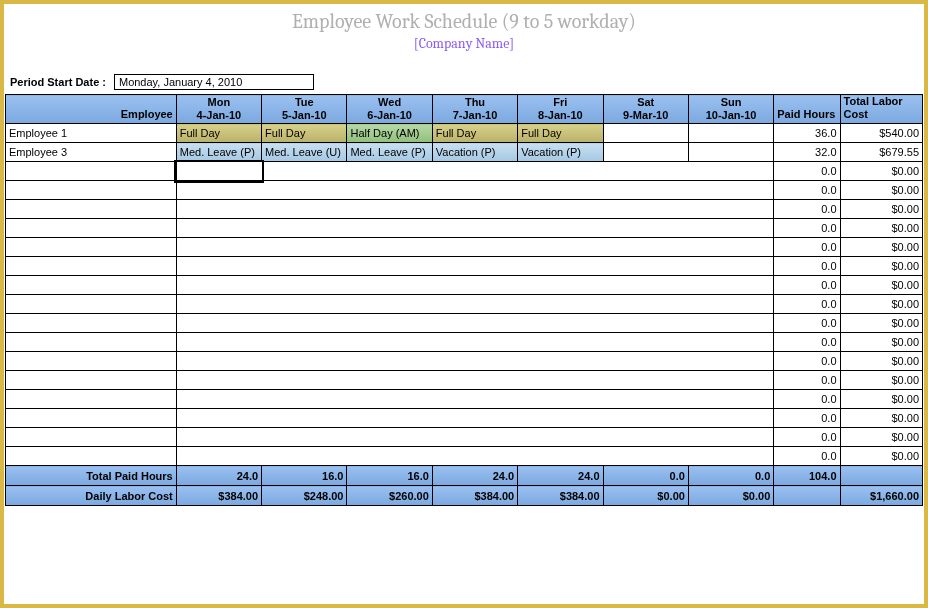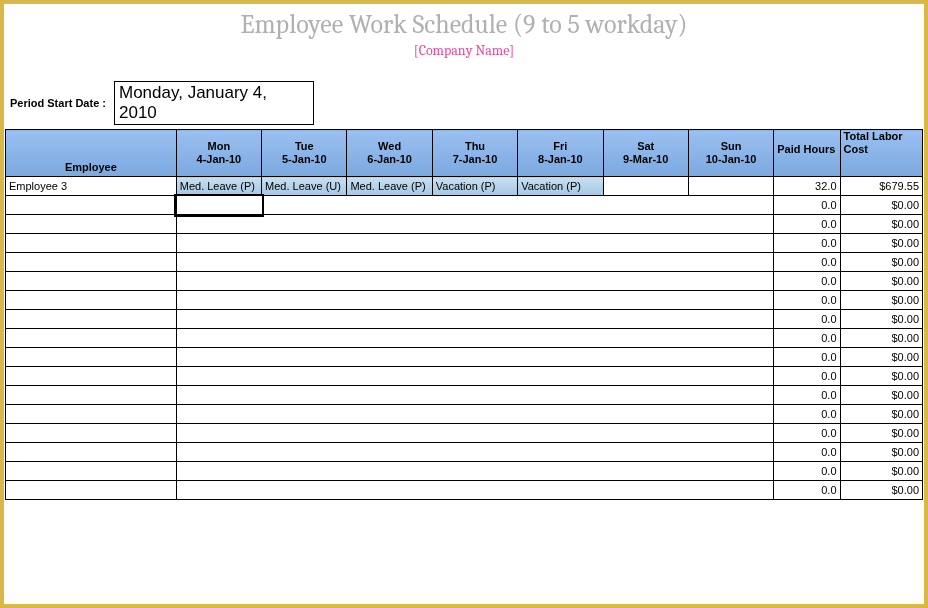--- a/index.html
+++ b/index.html
@@ -1,26 +1,26 @@
 <!DOCTYPE html>
 <html><head>
 <meta charset="utf-8">
 <style>
 *{box-sizing:border-box;margin:0;padding:0}
 body{font-family:Verdana,Arial,sans-serif;font-size:11px;background:#fff;width:928px;height:608px;position:relative;border:4px solid #d9b846}
-.title{font-family:Cambria,Georgia,serif;font-size:26px;color:#b0b0b0;text-align:center;margin-top:6px}
-.company{font-family:Cambria,Georgia,serif;font-size:14px;color:#ec4899;text-align:center;margin-top:2px}
+.title{font-family:Cambria,Georgia,serif;font-size:20px;color:#b0b0b0;text-align:center;margin-top:6px}
+.company{font-family:Cambria,Georgia,serif;font-size:14px;color:#8b5cf6;text-align:center;margin-top:2px}
 .period-row{margin:22px 0 4px 6px;display:flex;align-items:center}
 .period-label{font-weight:bold;font-size:11px}
-.period-box{border:1px solid #000;padding:1px 4px;margin-left:8px;width:200px;background:#fff;font-size:17px}
+.period-box{border:1px solid #000;padding:1px 4px;margin-left:8px;width:200px;background:#fff;font-size:11px}
 table{border-collapse:collapse;width:918px;margin-left:1px;table-layout:fixed}
 th,td{border:1px solid #000;height:20px;padding:0 3px;overflow:hidden;white-space:nowrap;font-size:11px}
 th{background:linear-gradient(#9bc0f0,#7ba9e0);font-weight:bold;text-align:center;line-height:1.2;height:26px;vertical-align:middle}
-th:first-child{text-align:center;vertical-align:bottom;padding-bottom:2px}
-th:nth-child(9),th:nth-child(10){text-align:left;vertical-align:bottom;padding-bottom:20px}
+th:first-child{text-align:right;vertical-align:bottom;padding-bottom:2px}
+th:nth-child(9),th:nth-child(10){text-align:left;vertical-align:bottom;padding-bottom:2px}
 .dayhdr div{font-size:11px}
 td.name{text-align:left;background:#fff}
 td.day{text-align:left}
 td.num{text-align:right;background:#fff}
 .full{background:linear-gradient(#d8d18a,#b9b169)}
 .half-am{background:linear-gradient(#b8d8a8,#8fc07a)}
 .half-pm{background:linear-gradient(#e8b5c0,#d68fa0)}
 .med{background:linear-gradient(#c8dff0,#a5c8e4)}
 .vac{background:linear-gradient(#c8dff0,#a5c8e4)}
 .blank-day{border-left:none;border-right:none}
@@ -92,20 +92,32 @@
   <th>
           <div style="white-space:normal;text-align:left">Paid Hours</div>
         </th>
   <th>
           <div style="white-space:normal;text-align:left">Total Labor Cost</div>
         </th>
 </tr>
 </thead>
 <tbody id="body-rows">
       <tr class="data">
+        <td class="name">Employee 1</td>
+        <td class="day full"><span>Full Day</span></td>
+        <td class="day full"><span>Full Day</span></td>
+        <td class="day half-am"><span>Half Day (AM)</span></td>
+        <td class="day full"><span>Full Day</span></td>
+        <td class="day full"><span>Full Day</span></td>
+        <td class="day"></td>
+        <td class="day"></td>
+        <td class="num">36.0</td>
+        <td class="num">$540.00</td>
+      </tr>
+      <tr class="data">
         <td class="name">Employee 3</td>
         <td class="day med"><span>Med. Leave (P)</span></td>
         <td class="day med"><span>Med. Leave (U)</span></td>
         <td class="day med"><span>Med. Leave (P)</span></td>
         <td class="day vac"><span>Vacation (P)</span></td>
         <td class="day vac"><span>Vacation (P)</span></td>
         <td class="day"></td>
         <td class="day"></td>
         <td class="num">32.0</td>
         <td class="num">$679.55</td>
@@ -297,14 +309,38 @@
         <td class="day blank-day"></td>
         <td class="day blank-day"></td>
         <td class="day blank-day"></td>
         <td class="day blank-day"></td>
         <td class="day blank-day"></td>
         <td class="num">0.0</td>
         <td class="num">$0.00</td>
       </tr>
     </tbody>
 <tfoot>
+<tr class="foot1">
+  <td>Total Paid Hours</td>
+  <td>24.0</td>
+  <td>16.0</td>
+  <td>16.0</td>
+  <td>24.0</td>
+  <td>24.0</td>
+  <td>0.0</td>
+  <td>0.0</td>
+  <td>104.0</td>
+  <td></td>
+</tr>
+<tr class="foot2">
+  <td>Daily Labor Cost</td>
+  <td>$384.00</td>
+  <td>$248.00</td>
+  <td>$260.00</td>
+  <td>$384.00</td>
+  <td>$384.00</td>
+  <td>$0.00</td>
+  <td>$0.00</td>
+  <td></td>
+  <td>$1,660.00</td>
+</tr>
 </tfoot>
 </table>
 
 </body></html>

